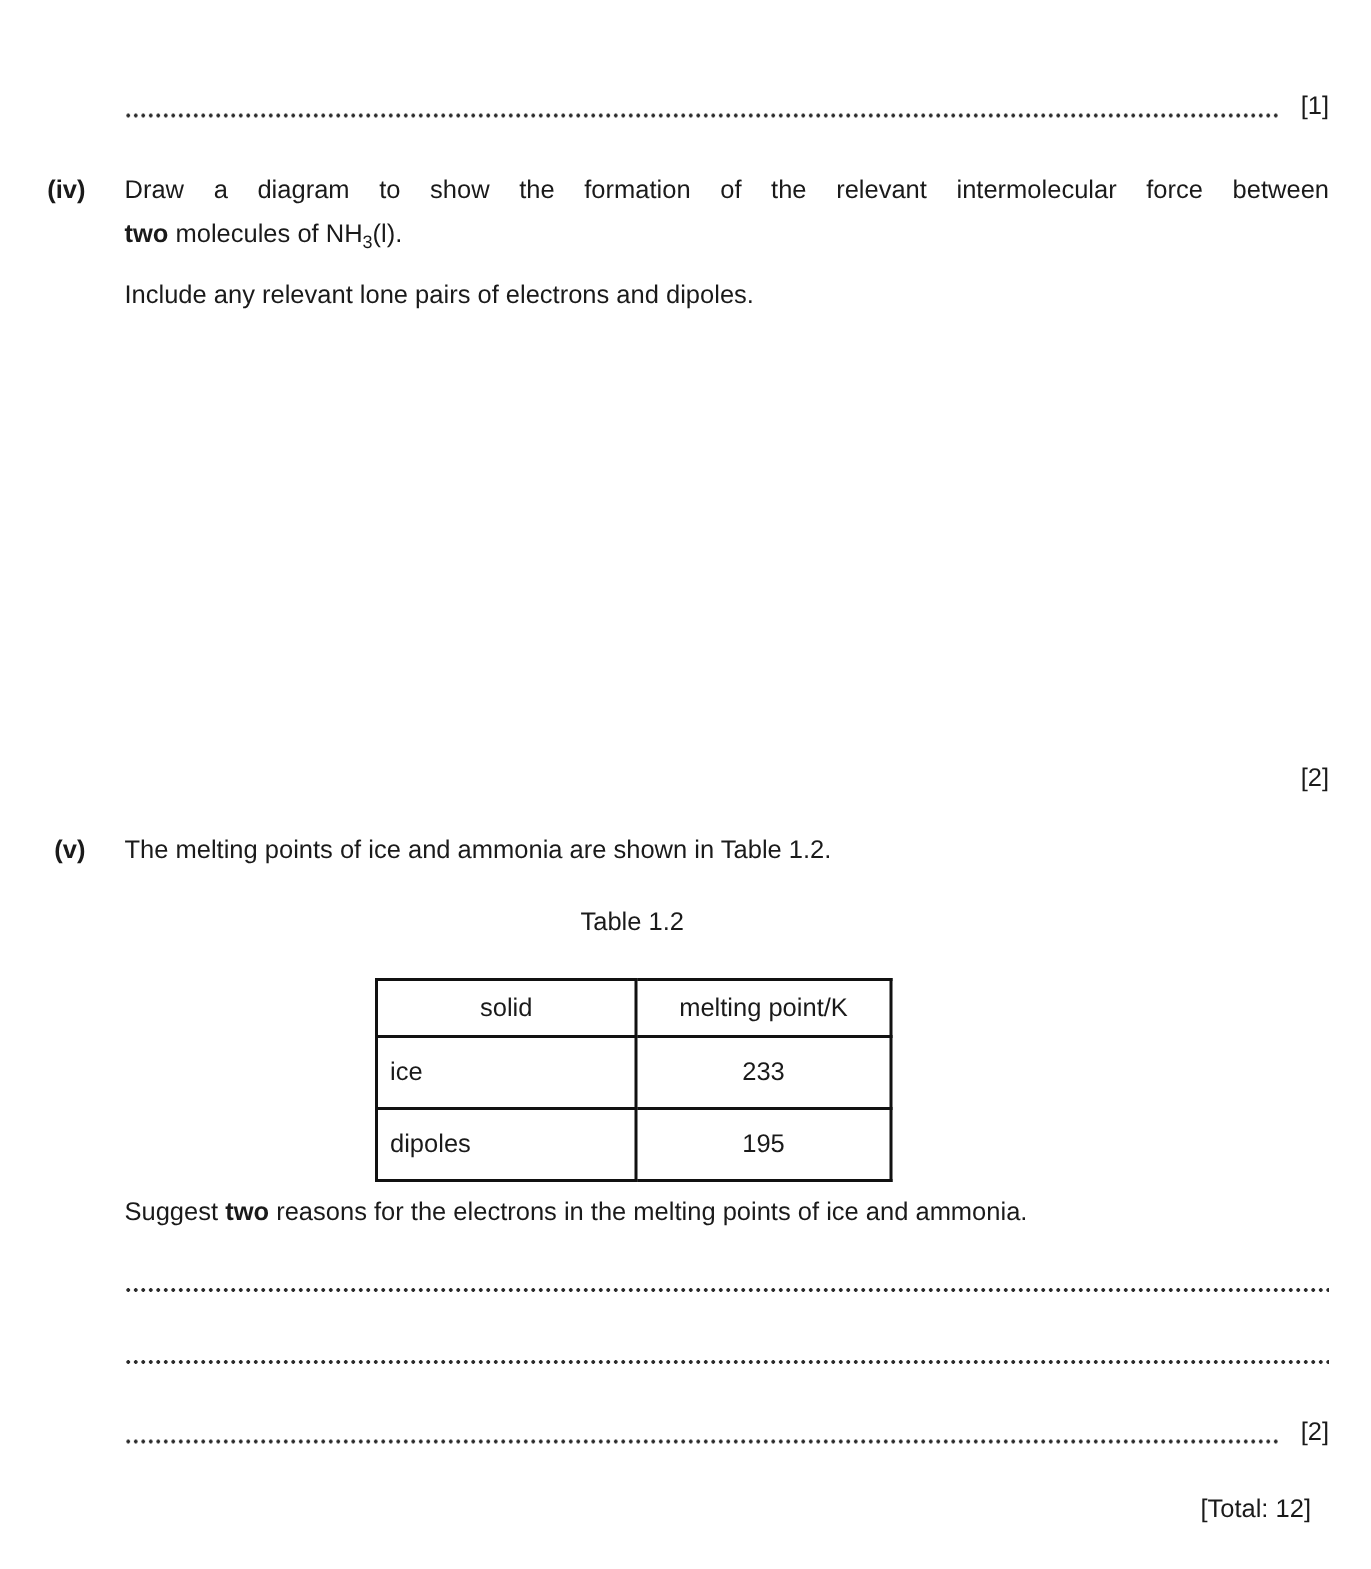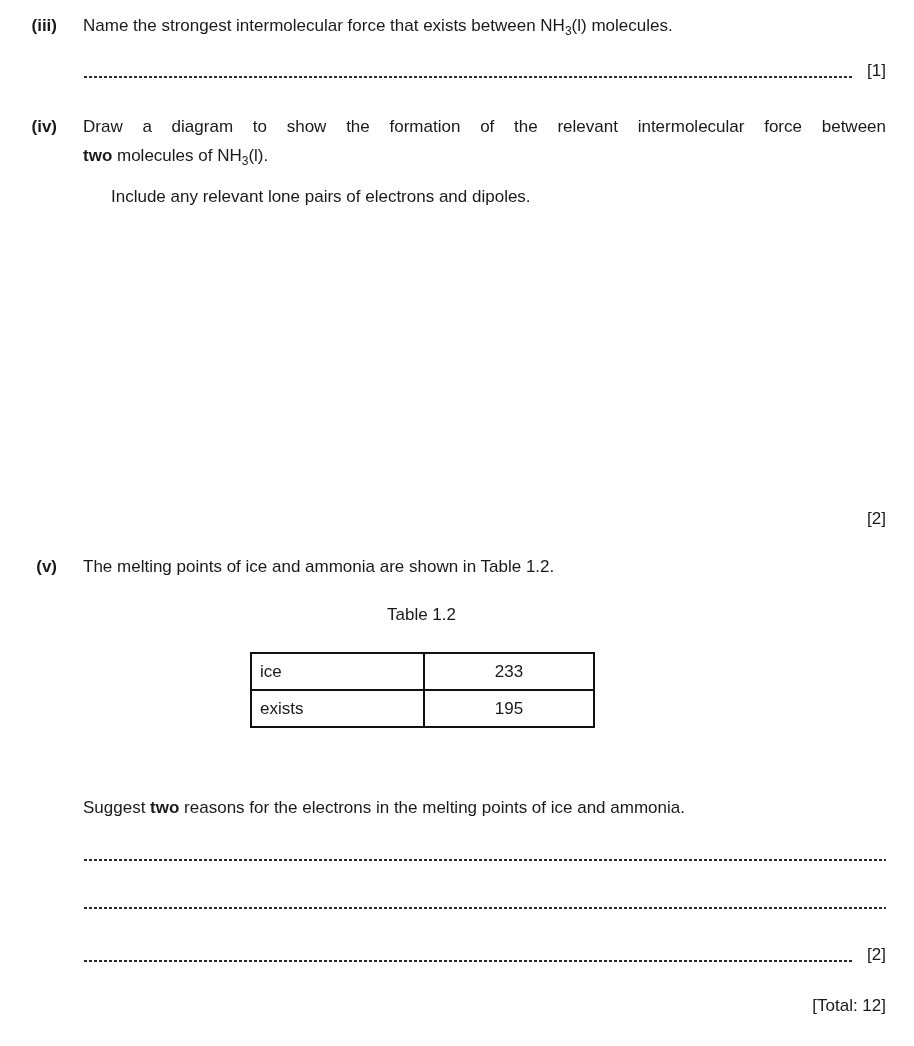--- a/index.html
+++ b/index.html
@@ -53,77 +53,77 @@
     border-collapse:collapse;
     table-layout:fixed;
   }
   table.data-table th, table.data-table td {
     border:2px solid #111111;
     font-weight:normal;
     font-size:17px;
     color:#1a1a1a;
   }
   table.data-table th { height:38px; text-align:center; }
-  table.data-table td { height:37px; }
+  table.data-table td { height:48px; }
   .col-solid { width:173px; }
   .col-mp { width:170px; }
   td.cell-solid { text-align:left; padding-left:8px; }
   td.cell-val, th { text-align:center; }
 
-  .total-row { position:absolute; right:28px; top:995px; text-align:center; line-height:22px; }
+  .total-row { position:absolute; right:40px; top:995px; text-align:center; line-height:22px; }
 </style>
 </head>
 <body>
 
 <div class="page">
 
-  <div class="q-row" style="top:15px;">
-    <div class="q-label">(iii)</div>
-    <div class="q-content"><span>Name the strongest intermolecular force that exists between NH</span><span class="sub">3</span><span>(l) molecules.</span></div>
-  </div>
 
   <div class="answer-row" style="top:58px; left:83px; right:28px; height:24px;">
     <div class="dots dotline"></div>
     <div class="mark" style="margin-left:14px;">[1]</div>
   </div>
 
   <div class="q-row" style="top:112px;">
     <div class="q-label" style="line-height:29px;">(iv)</div>
     <div class="q-content">
       <div class="justify-line">Draw a diagram to show the formation of the relevant intermolecular force between</div>
       <div class="plain-line"><span class="bold">two</span><span> molecules of NH</span><span class="sub">3</span><span>(l).</span></div>
     </div>
   </div>
 
-  <div class="q-row" style="top:186px;padding-left:28px;">
+  <div class="q-row" style="top:186px;">
     <div class="q-label"></div>
     <div class="q-content">Include any relevant lone pairs of electrons and dipoles.</div>
   </div>
 
   <div class="mark-abs" style="top:508px;">[2]</div>
 
   <div class="q-row" style="top:556px;">
     <div class="q-label">(v)</div>
     <div class="q-content">The melting points of ice and ammonia are shown in Table 1.2.</div>
   </div>
 
   <div class="table-title">Table 1.2</div>
 
   <table class="data-table">
     <colgroup>
         <col class="col-solid">
         <col class="col-mp">
       </colgroup>
     <tbody>
+        <tr>
+      <th>solid</th>
+      <th>melting point/K</th>
+    </tr>
     <tr>
       <td class="cell-solid">ice</td>
       <td class="cell-val">233</td>
     </tr>
     <tr>
-      <td class="cell-solid">exists</td>
+      <td class="cell-solid">dipoles</td>
       <td class="cell-val">195</td>
     </tr>
   </tbody>
     </table>
 
   <div class="q-row" style="top:797px;">
     <div class="q-label"></div>
     <div class="q-content"><span>Suggest </span><span class="bold">two</span><span> reasons for the electrons in the melting points of ice and ammonia.</span></div>
   </div>
 

